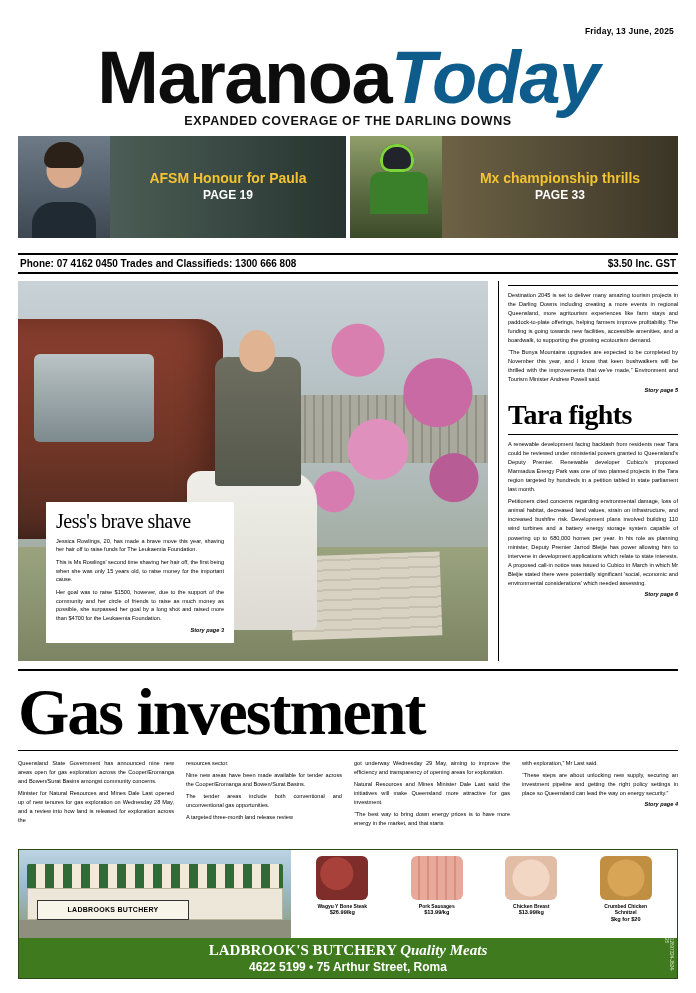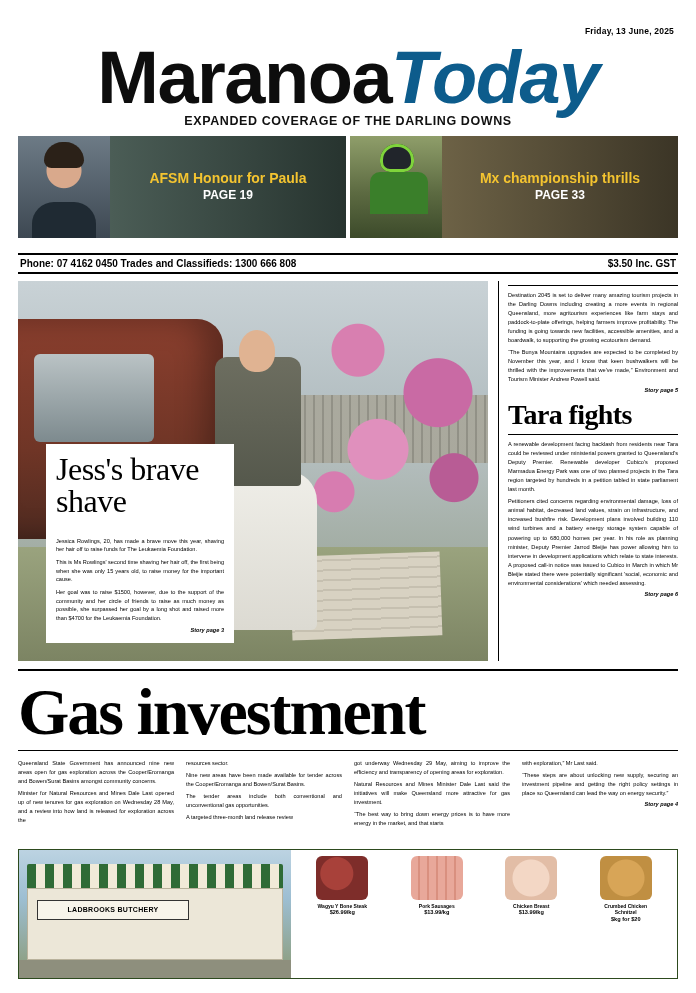--- a/index.html
+++ b/index.html
@@ -251,23 +251,23 @@
   
   .inset {
     position: absolute;
     left: 28px;
     bottom: 18px;
     width: 168px;
     background: #fff;
     padding: 9px 10px 10px 10px;
   }
   .inset h2 {
-    margin: 0 0 20px 0;
+    margin: 0 0 6px 0;
     font-family: "Liberation Serif", serif;
-    font-size: 32px;
+    font-size: 20px;
     font-weight: normal;
     line-height: 1.0;
     letter-spacing: -0.5px;
   }
   .inset p {
     margin: 0 0 4px 0;
     font-family: "Liberation Sans", sans-serif;
     font-size: 5.6px;
     line-height: 1.55;
     text-align: justify;
@@ -579,15 +579,20 @@
           <div class="nm">Chicken Breast</div>
           <div class="pr">$13.99/kg</div>
         </div>
         <div class="ad-item">
           <div class="art art-crumbed"></div>
           <div class="nm">Crumbed Chicken Schnitzel</div>
           <div class="pr">$kg for $20</div>
         </div>
       </div>
     </div>
+    <div class="ad-bottom">
+      <div class="l1"><span>LADBROOK'S BUTCHERY</span> <span class="ital">Quality Meats</span></div>
+      <div class="l2">4622 5199 • 75 Arthur Street, Roma</div>
+      <div class="ad-code">12697324-JB24-25</div>
+    </div>
   </div>
 
 </div>
 
 </body></html>

